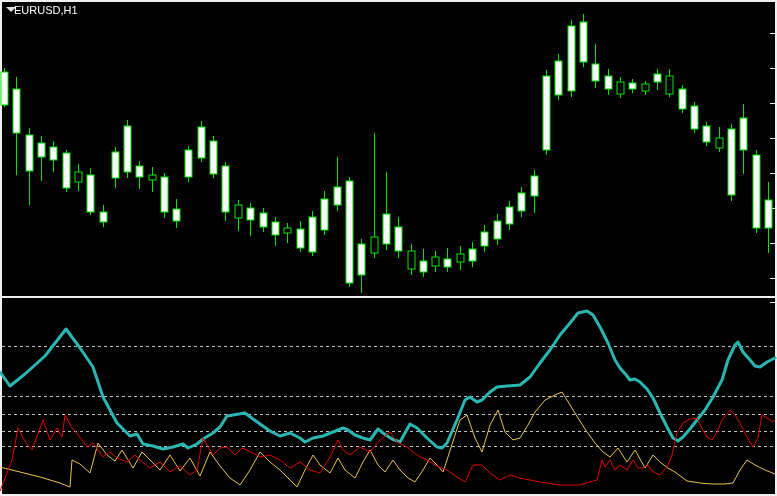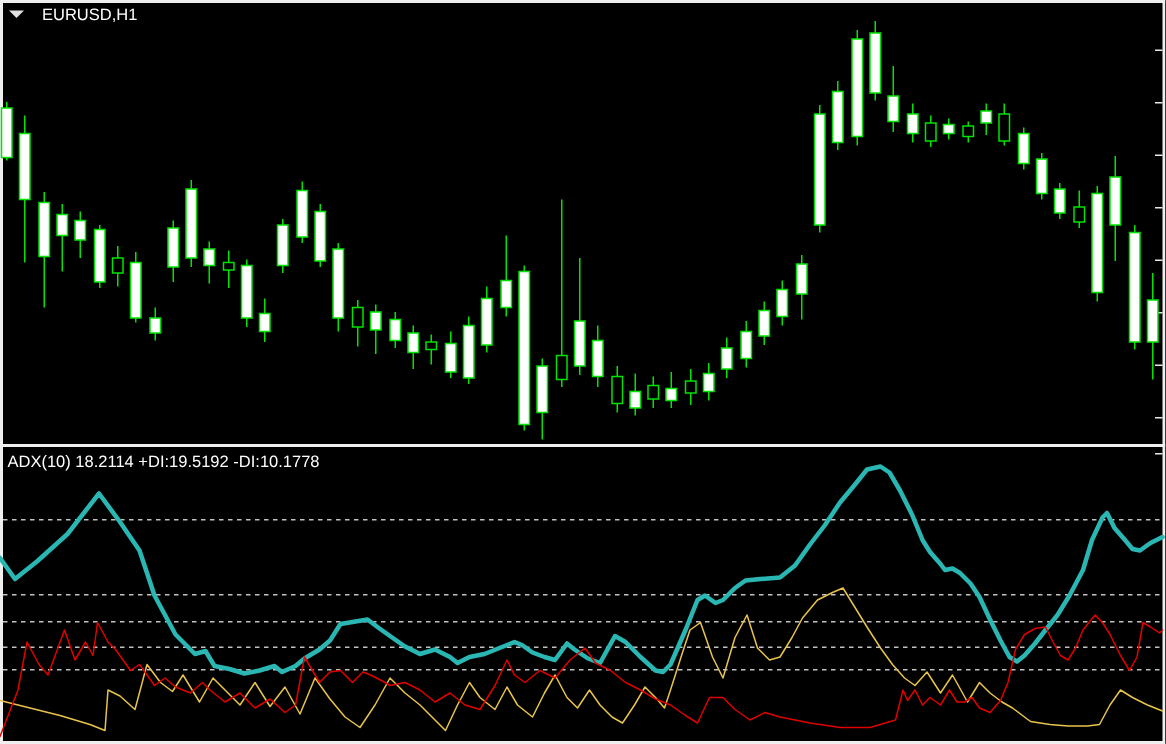--- a/index.html
+++ b/index.html
@@ -17,21 +17,21 @@
   .chrome.right{left:775px;top:0;width:2px;height:496px;}
   .chrome.separator{left:0;top:296px;width:777px;height:2px;}
   .panel-label{
     position:absolute;
     color:#fff;
     font-size:11px;
     line-height:12px;
     white-space:nowrap;
     z-index:5;
   }
-  .symbol-label{left:28px;top:4px;}
+  .symbol-label{left:14px;top:4px;}
   .adx-label{left:5px;top:302px;}
   .dropdown-tri{
     position:absolute;left:6px;top:7px;
     width:0;height:0;
     border-left:5px solid transparent;
     border-right:5px solid transparent;
     border-top:5px solid #e2e2e2;
     z-index:5;
   }
   svg.chart-svg{position:absolute;left:0;top:0;z-index:1;}
@@ -191,21 +191,20 @@
     <g id="g-lines">
         <polyline points="0,372 10,386 25,374 45,356 66,329 80,348 93,367 103,397 117,423 130,436 137,434 143,444 153,446 163,449 173,447 183,444 188,448 197,444 203,439 213,433 220,427 227,416 233,415 245,413 253,419 260,424 270,431 280,436 290,433 300,438 305,442 313,438 323,436 333,432 343,428 348,430 355,435 363,438 370,440 378,429 383,433 392,439 400,442 410,424 417,428 427,438 437,447 442,448 447,443 457,420 465,400 470,397 477,402 482,400 490,392 497,387 507,386 520,385 530,377 540,363 550,350 560,335 570,323 578,313 587,311 593,315 600,327 608,343 615,360 620,368 627,376 630,380 635,379 640,382 647,389 653,398 660,413 667,427 673,438 678,441 683,437 690,429 697,420 705,410 713,397 722,380 728,360 735,345 738,342 743,352 750,360 755,366 760,367 767,362 775,358" fill="none" stroke="#2ab7b4" stroke-width="3" stroke-linejoin="round" stroke-linecap="round"></polyline>
         <polyline points="0,467 20,472 40,477 60,483 70,487 72,460 80,464 90,473 98,443 107,455 115,461 122,450 133,468 142,452 152,462 160,470 170,455 180,471 190,458 200,476 210,452 220,466 230,478 240,485 250,470 260,452 270,462 280,470 290,480 297,487 305,470 313,455 320,465 330,473 338,458 345,470 355,478 363,462 370,450 378,465 385,472 393,460 400,470 408,478 415,482 423,470 430,458 437,465 443,472 447,460 455,435 460,420 467,415 475,438 482,452 490,425 498,410 505,432 513,440 520,438 528,425 535,412 545,400 555,395 562,392 570,405 578,418 587,432 595,443 603,452 610,457 618,448 627,462 635,450 645,468 653,455 660,462 668,468 675,472 687,481 700,483 712,484 725,484 733,483 740,470 747,460 755,465 765,470 775,474" fill="none" stroke="#e9c44d" stroke-width="1" stroke-linejoin="round" stroke-linecap="round"></polyline>
         <polyline points="0,491 12,460 18,428 26,443 32,450 43,420 50,440 57,428 62,437 65,415 72,428 77,433 87,447 93,443 103,457 110,452 117,458 127,462 135,455 140,460 150,468 160,462 170,472 180,466 190,475 197,470 203,438 213,455 220,448 227,447 235,455 242,448 247,450 255,454 260,457 270,455 280,460 290,468 300,462 310,470 320,473 330,457 338,440 343,450 350,455 360,447 370,452 380,440 390,432 397,442 407,447 417,455 427,460 437,466 447,470 457,477 465,482 473,465 482,465 490,473 500,480 510,475 520,478 540,482 560,485 580,485 597,480 602,460 605,467 610,460 615,470 620,465 627,470 633,460 638,468 643,468 648,465 653,472 660,475 667,467 672,455 677,433 683,423 690,419 697,418 702,428 707,437 712,440 717,432 722,420 730,410 735,415 740,423 747,437 753,447 758,438 762,415 767,418 773,422 775,420" fill="none" stroke="#e00000" stroke-width="1" stroke-linejoin="round" stroke-linecap="round"></polyline>
       </g>
   </svg>
 
   <span class="dropdown-tri"></span>
   <span class="panel-label symbol-label">EURUSD,H1</span>
 
-  <span class="panel-label adx-label">ADX(10) 18.2114 +DI:19.5192 -DI:10.1778</span>
 
   <div class="chrome top"></div>
   <div class="chrome separator"></div>
   <div class="chrome bottom"></div>
   <div class="chrome left"></div>
   <div class="chrome right"></div>
 
 </div>
 
 </body></html>

